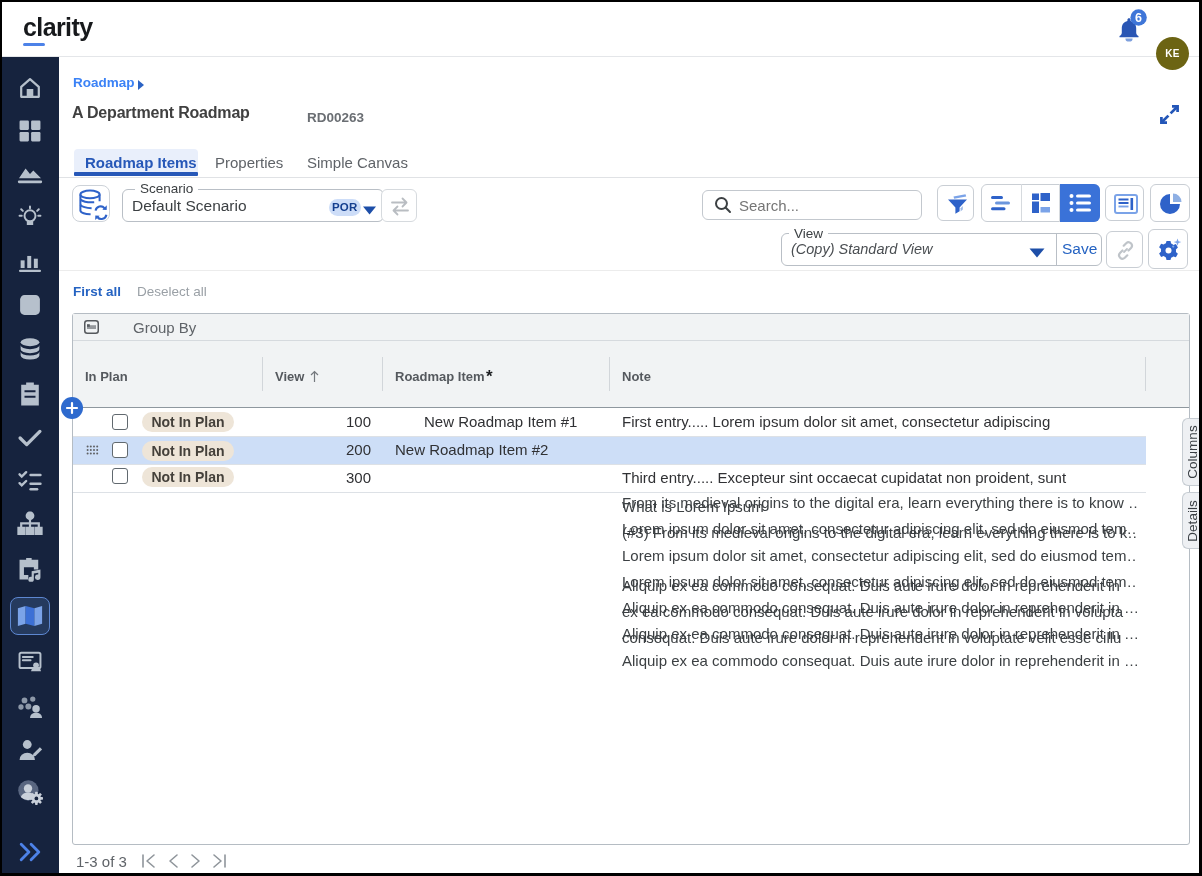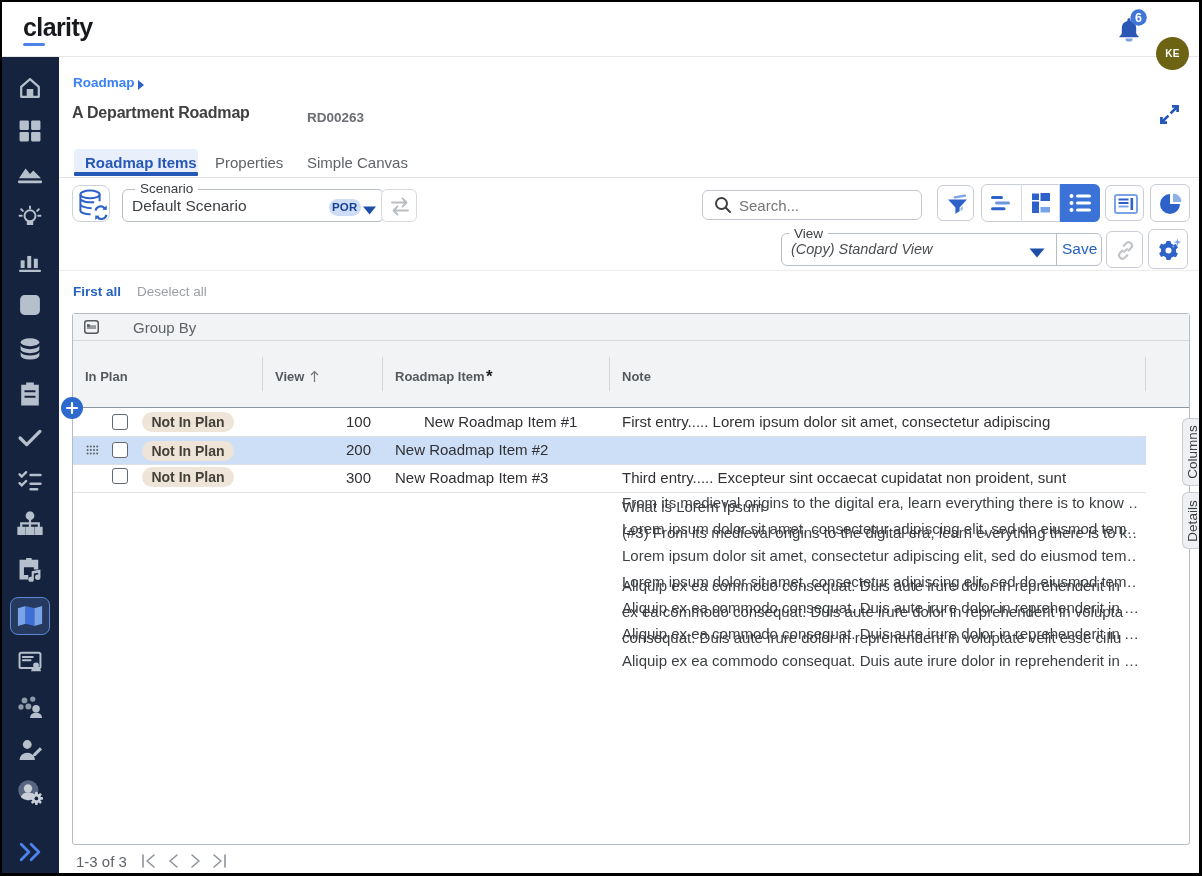--- a/index.html
+++ b/index.html
@@ -365,21 +365,20 @@
     </svg>
     <div class="cbx" style="top:6px;"></div>
     <div class="chip" style="top:5px;">Not In Plan</div>
     <div class="cell" style="left:190px; width:108px; text-align:right; line-height:28px;">200</div>
     <div class="cell" style="left:322px; line-height:28px;">New Roadmap Item #2</div>
   </div>
   <div class="row" style="top:464px;">
     <div class="cbx" style="top:4px;"></div>
     <div class="chip" style="top:3px;">Not In Plan</div>
     <div class="cell" style="left:190px; width:108px; text-align:right; line-height:28px;">300</div>
-    <div class="cell" style="left:322px; line-height:28px;">New Roadmap Item #3</div>
     <div class="cell" style="left:549px; line-height:28px;">Third entry..... Excepteur sint occaecat cupidatat non proident, sunt</div>
   </div>
   <div class="rowline" style="top:464px;"></div>
   <div class="rowline" style="top:492px;"></div>
 
   <div class="ghost" style="top:490px;">From its medieval origins to the digital era, learn everything there is to know …
 Lorem ipsum dolor sit amet, consectetur adipiscing elit, sed do eiusmod tem…
 Lorem ipsum dolor sit amet, consectetur adipiscing elit, sed do eiusmod tem…
 Lorem ipsum dolor sit amet, consectetur adipiscing elit, sed do eiusmod tem…
 Aliquip ex ea commodo consequat. Duis aute irure dolor in reprehenderit in …

